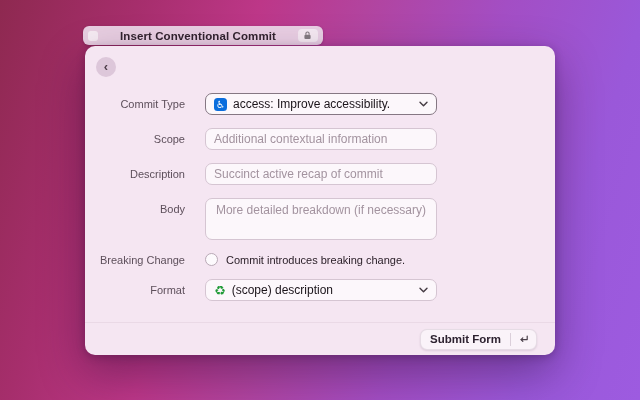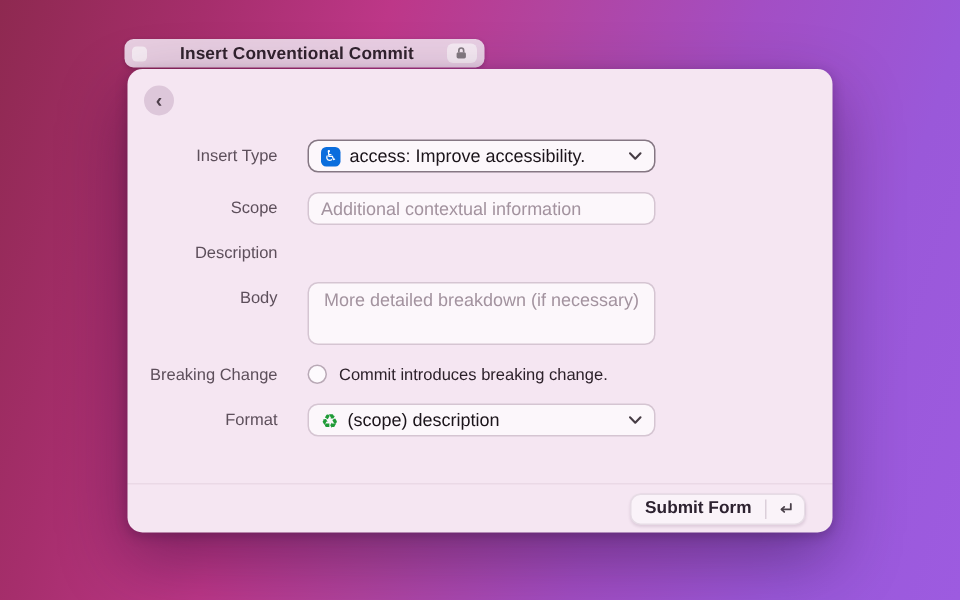--- a/index.html
+++ b/index.html
@@ -167,39 +167,40 @@
 
   <div class="window">
 
     <div class="back-btn">
       <span>‹</span>
     </div>
 
     <div class="form">
 
       <div class="row">
-        <div class="label">Insert Type</div>
+        <div class="label">Commit Type</div>
         <div class="field focused">
           <span class="emoji-sq">♿</span>
           <span class="value">access: Improve accessibility.</span>
           <span class="chevron">
             <svg width="9" height="6" viewBox="0 0 9 6">
               <path d="M1 1.2 L4.5 4.8 L8 1.2" fill="none" stroke="#463c44" stroke-width="1.4" stroke-linecap="round" stroke-linejoin="round"></path>
             </svg>
           </span>
         </div>
       </div>
 
       <div class="row">
         <div class="label">Scope</div>
         <input class="text-input" type="text" placeholder="Additional contextual information" style="">
       </div>
 
       <div class="row">
         <div class="label">Description</div>
+        <input class="text-input" type="text" placeholder="Succinct active recap of commit" style="">
       </div>
 
       <div class="row top-align">
         <div class="label">Body</div>
         <textarea class="text-area" placeholder="More detailed breakdown (if necessary)" style=""></textarea>
       </div>
 
       <div class="row">
         <div class="label">Breaking Change</div>
         <div class="checkbox-row">

